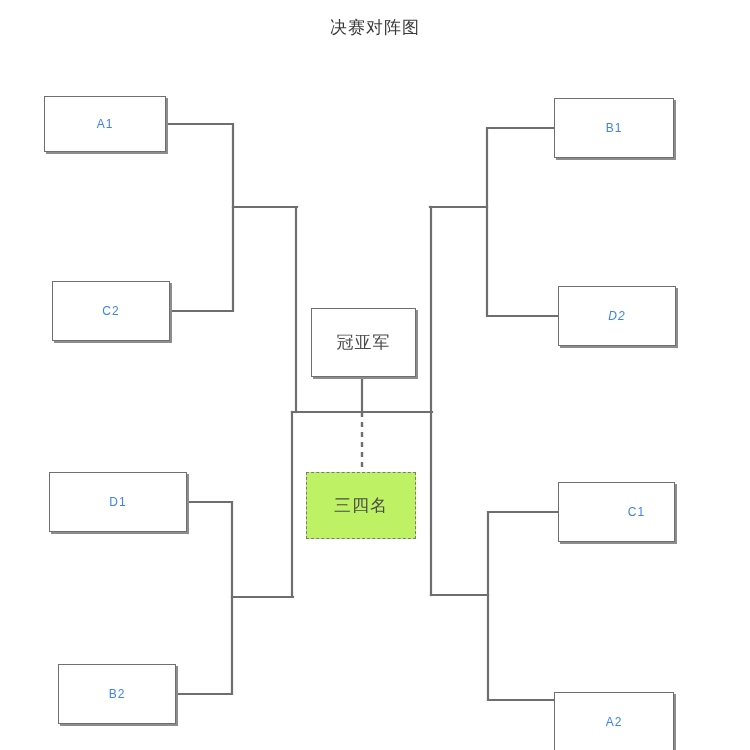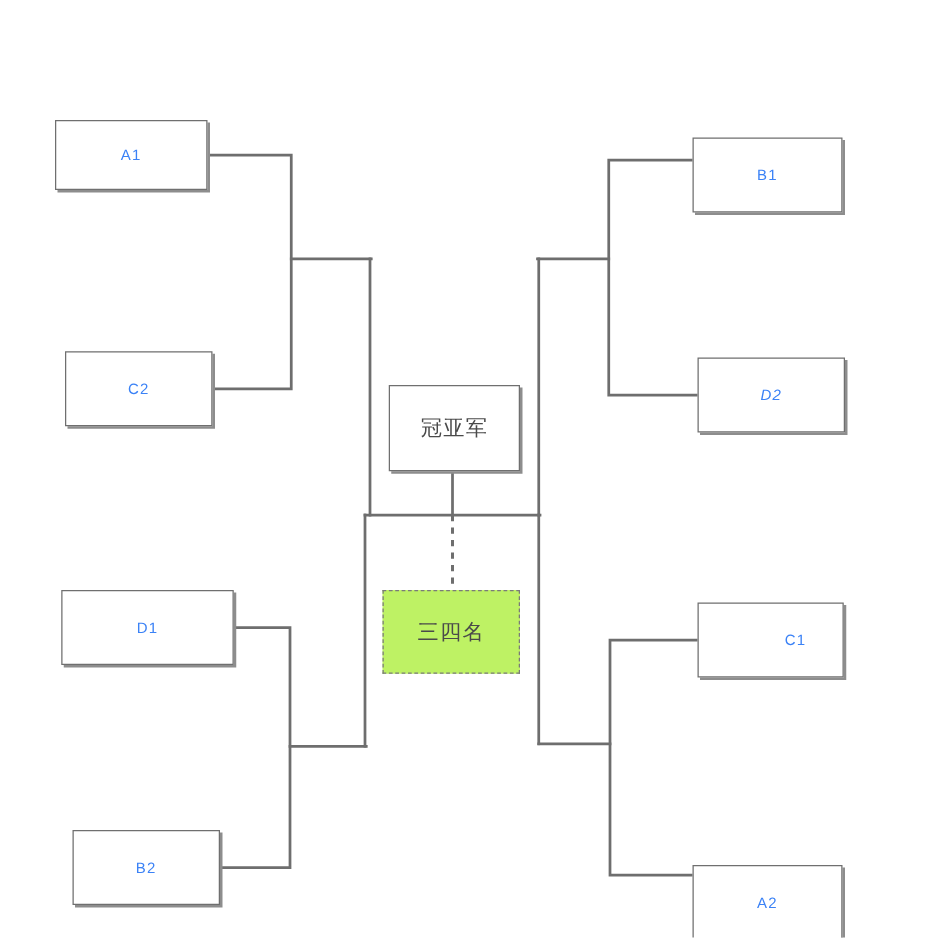--- a/index.html
+++ b/index.html
@@ -58,20 +58,21 @@
     border: 1.8px dashed #7a7a7a;
     box-shadow: none;
     background: #bef264;
   }
 </style>
 </head>
 <body>
 
 <div id="canvas">
 
+  <div id="title">决赛对阵图</div>
 
   <svg class="wires" viewBox="0 0 750 750" xmlns="http://www.w3.org/2000/svg">
     <g id="solid-wires" fill="none" stroke="#6e6e6e" stroke-width="2.2" stroke-linecap="square">
         <path d="M166,124 L233,124 L233,311 L170,311"></path>
         <path d="M233,207 L297,207"></path>
         <path d="M296,207 L296,412"></path>
         <path d="M167,502 L232,502 L232,694 L176,694"></path>
         <path d="M232,597 L293,597"></path>
         <path d="M292,412 L292,597"></path>
         <path d="M554,128 L487,128 L487,316 L558,316"></path>
@@ -94,21 +95,21 @@
       </div>
       <div class="node" style="left: 52px; top: 281px; width: 118px; height: 60px;">
         <span>C2</span>
       </div>
       <div class="node" style="left: 49px; top: 472px; width: 138px; height: 60px;">
         <span>D1</span>
       </div>
       <div class="node" style="left: 58px; top: 664px; width: 118px; height: 60px;">
         <span>B2</span>
       </div>
-      <div class="node" style="left: 554px; top: 98px; width: 120px; height: 60px; margin-top: 12px;">
+      <div class="node" style="left: 554px; top: 98px; width: 120px; height: 60px;">
         <span>B1</span>
       </div>
       <div class="node" style="left: 558px; top: 286px; width: 118px; height: 60px; font-style: italic;">
         <span>D2</span>
       </div>
       <div class="node" style="left: 558px; top: 482px; width: 117px; height: 60px; padding-left: 40px;">
         <span>C1</span>
       </div>
       <div class="node" style="left: 554px; top: 692px; width: 120px; height: 60px;">
         <span>A2</span>

